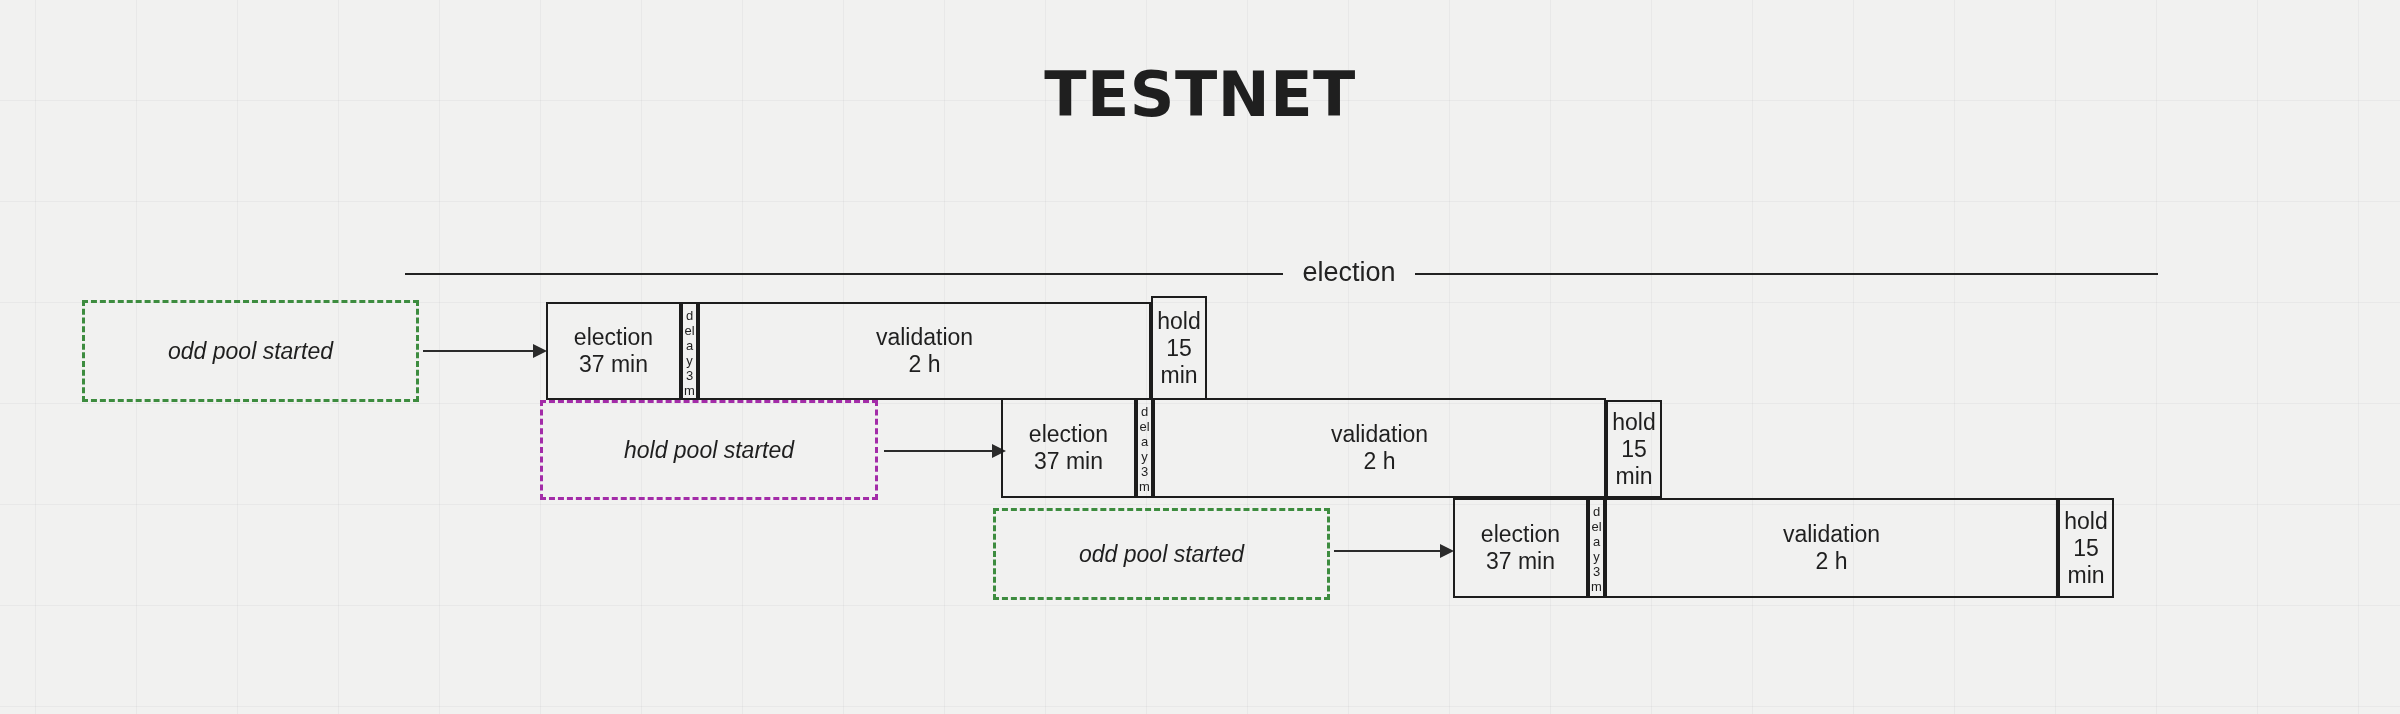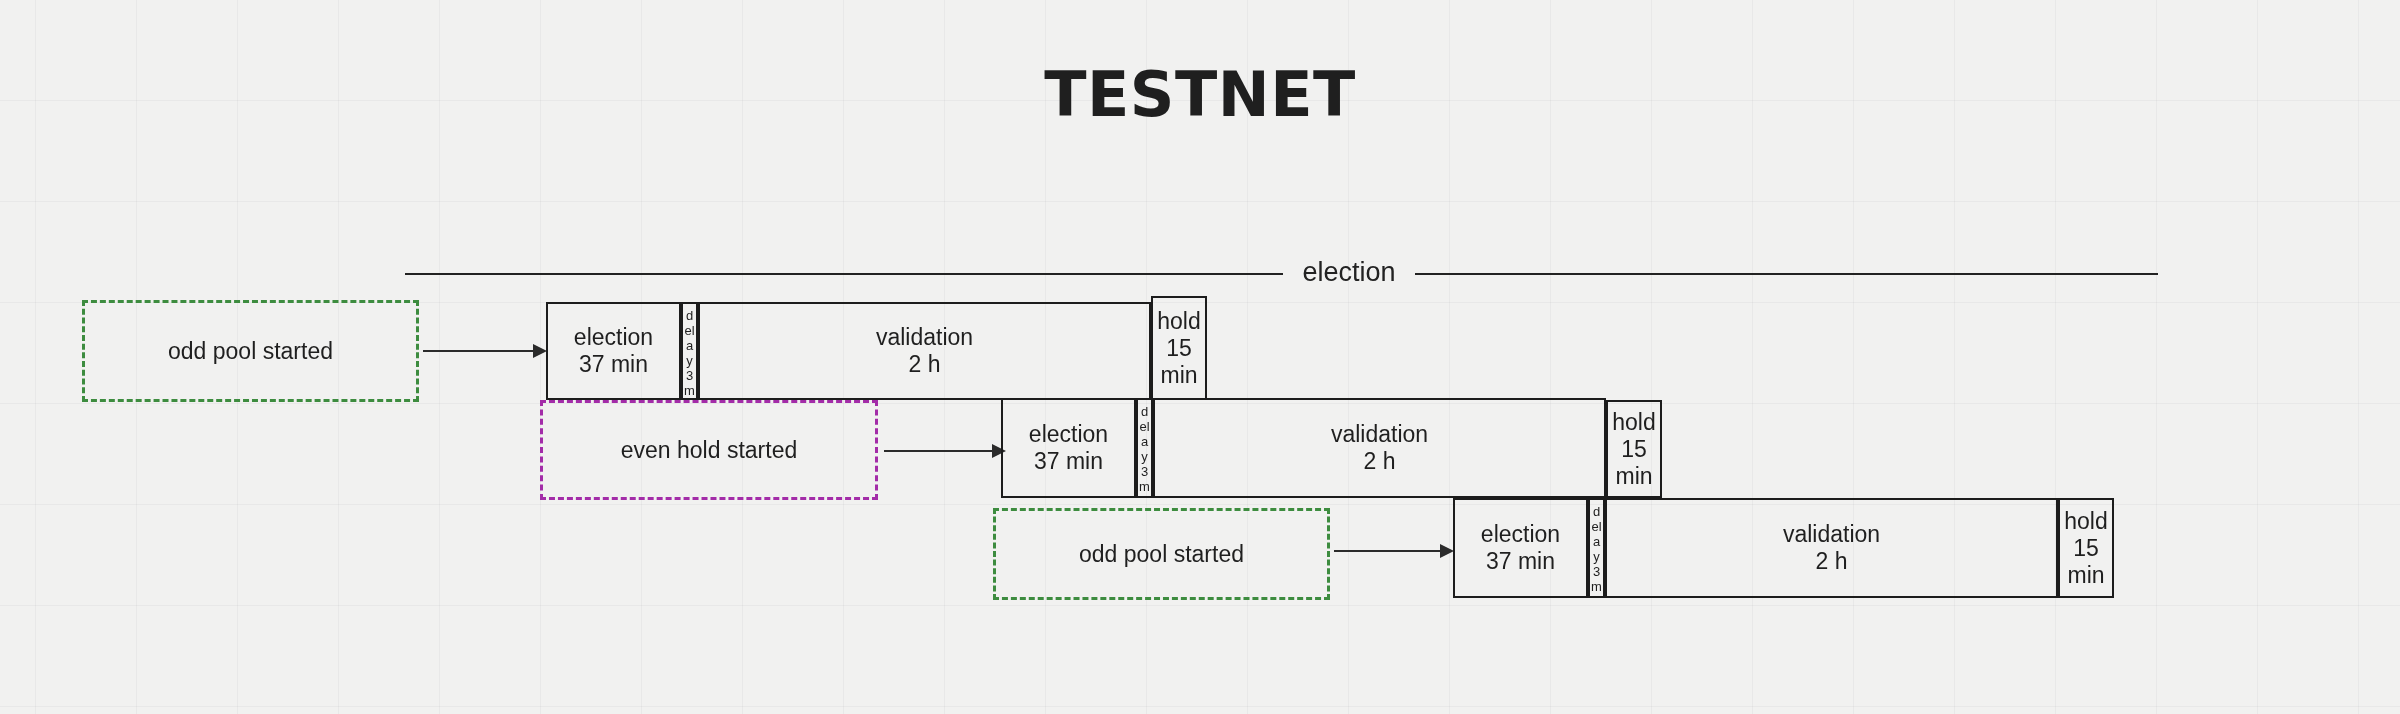--- a/index.html
+++ b/index.html
@@ -101,20 +101,21 @@
   
   .note {
     position: absolute;
     box-sizing: border-box;
     display: flex;
     align-items: center;
     justify-content: center;
     font-size: 23px;
     color: #1f1f1f;
     background: transparent;
+    font-style: italic;
   }
   .note.green  { border: 3px dashed #3d8c3f; }
   .note.purple { border: 3px dashed #a32ca8; }
 
   
   .arrow {
     position: absolute;
     height: 14px;
   }
   .arrow .shaft {
@@ -166,21 +167,21 @@
     <span class="ln">validation</span>
     <span class="ln">2 h</span>
   </div>
   <div class="phase" style="left:1151px; top:296px; width:56px; height:104px;">
     <span class="ln">hold</span>
     <span class="ln">15</span>
     <span class="ln">min</span>
   </div>
 
   <div class="note purple" style="left:540px; top:400px; width:338px; height:100px;">
-    <span>even hold started</span>
+    <span>hold pool started</span>
   </div>
   <div class="arrow" style="left:884px; top:444px; width:122px;">
     <div class="shaft" style="width:108px;"></div>
     <div class="head" style="left:108px;"></div>
   </div>
 
   <div class="phase" style="left:1001px; top:398px; width:135px; height:100px;">
     <span class="ln">election</span>
     <span class="ln">37 min</span>
   </div>

